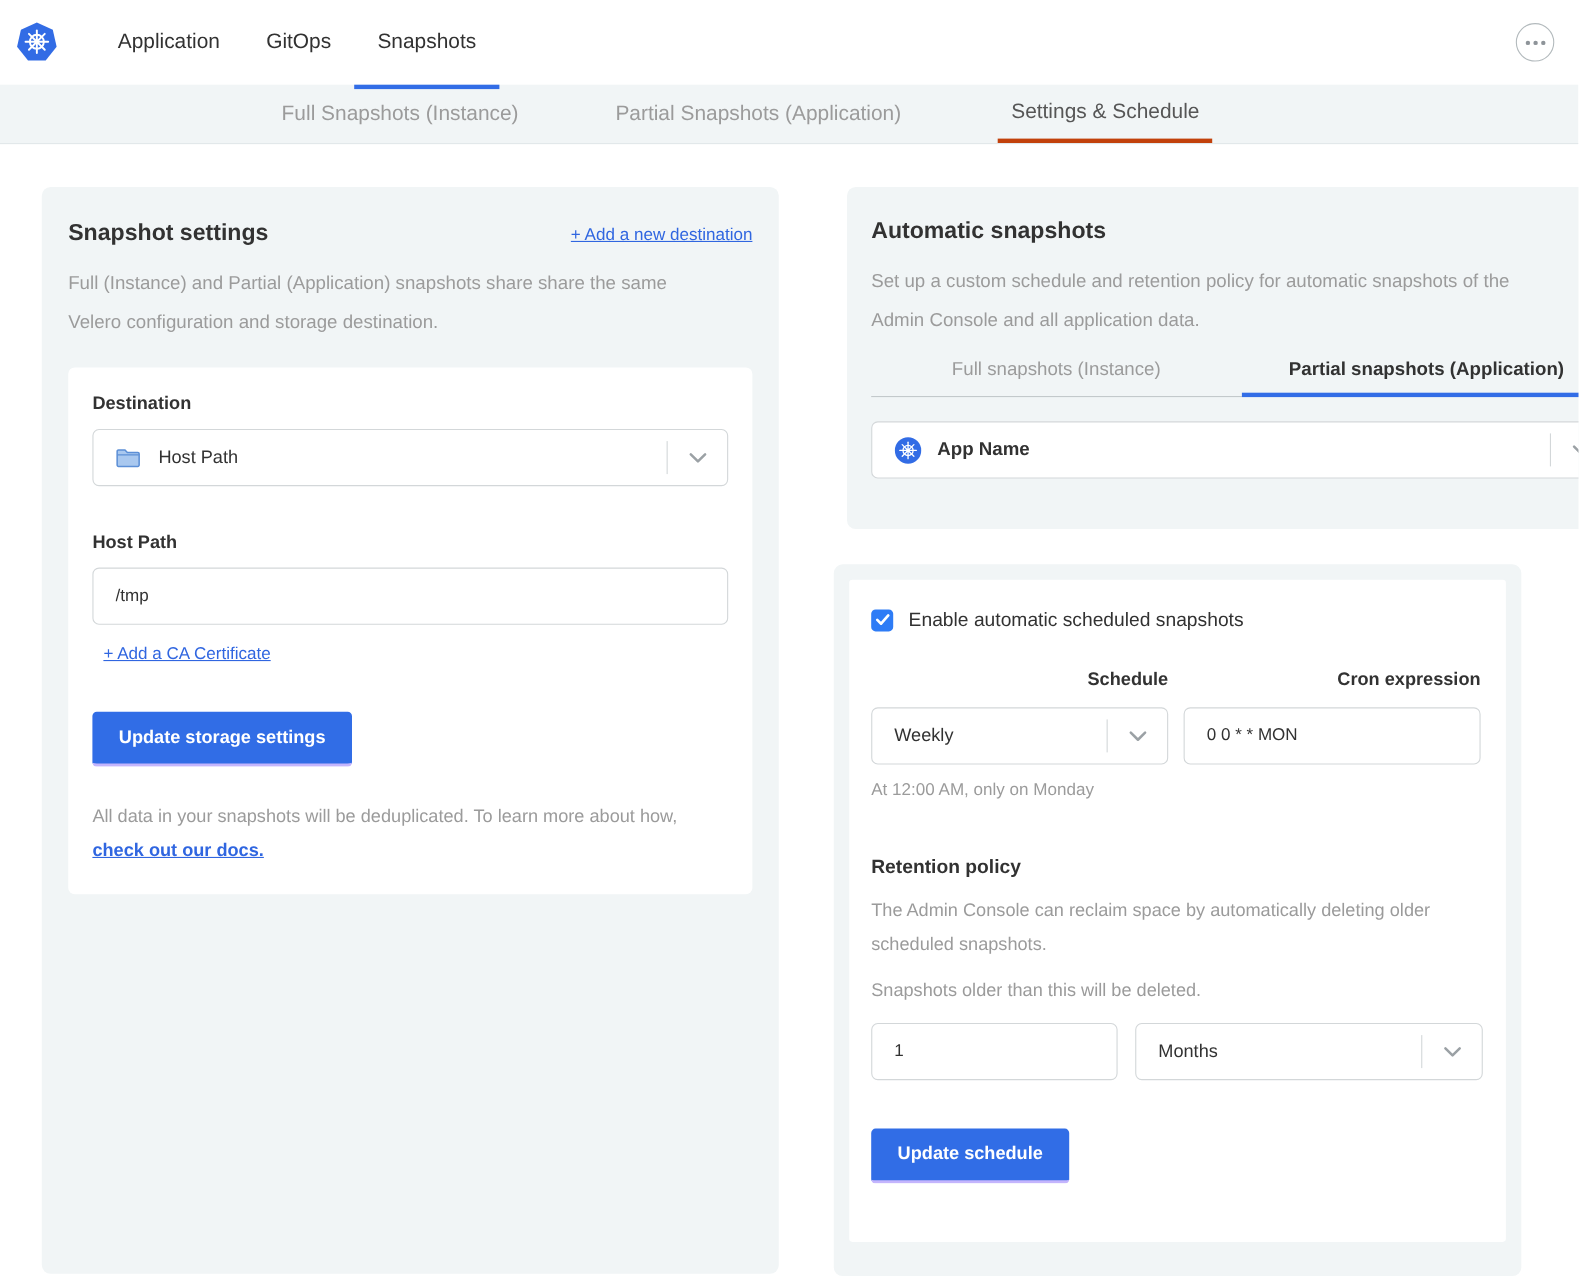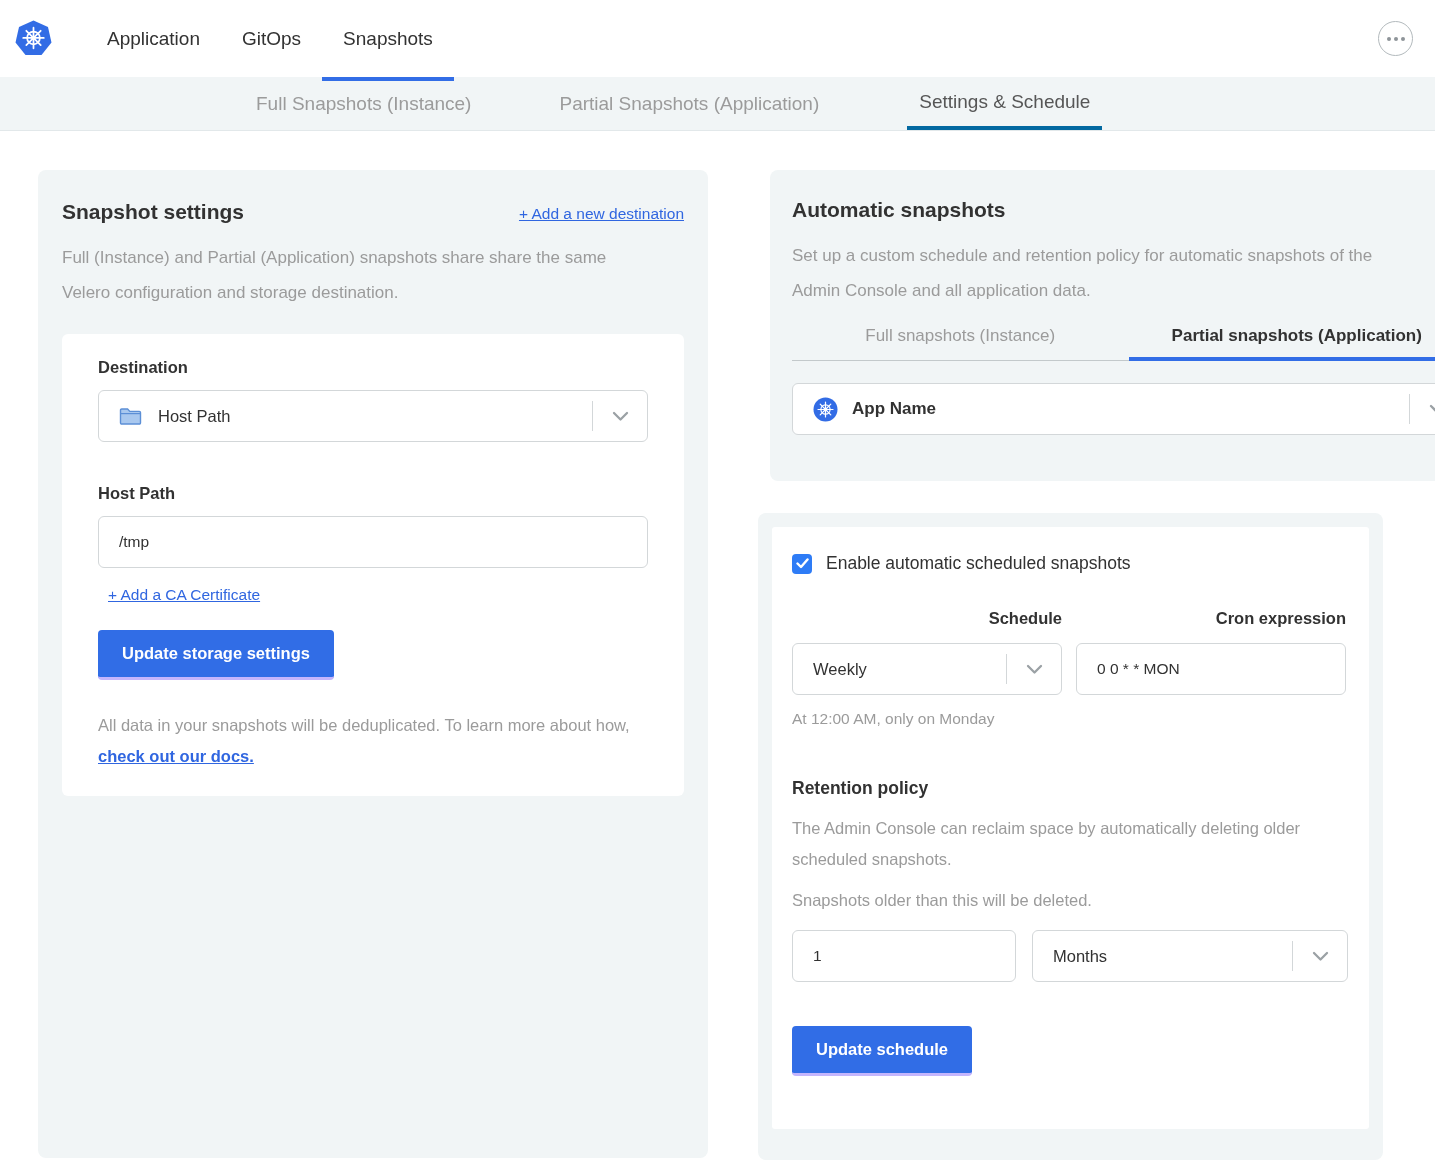--- a/index.html
+++ b/index.html
@@ -16,48 +16,48 @@
   .nav-spacer { flex:1; }
   .menu-btn { width:35px; height:35px; border-radius:50%; border:1px solid #b3babd;
     display:flex; align-items:center; justify-content:center; gap:3px; cursor:pointer; background:#fff; }
   .menu-btn .dot { width:4px; height:4px; border-radius:50%; background:#8e9499; }
 
   
   .subnav { height:54px; background:#f1f5f6; border-bottom:1px solid #e2e8ea;
     display:flex; align-items:stretch; padding-left:256px; }
   .subnav-tab { font-size:19px; color:#9b9b9b; display:flex; align-items:center;
     margin-right:88px; cursor:pointer; }
-  .subnav-tab.active { color:#565656; border-bottom:4px solid #0369a1; padding:0 12px; margin-right:0; }
+  .subnav-tab.active { color:#565656; border-bottom:4px solid #c2410c; padding:0 12px; margin-right:0; }
 
   
   .main { display:flex; align-items:flex-start; gap:44px; padding:39px 38px 0 38px; }
   .card { background:#f1f5f6; border-radius:8px; }
   .card-title { font-size:21px; font-weight:bold; color:#323232; }
   .card-desc { font-size:17px; color:#9b9b9b; line-height:35px; margin-top:16px; }
   .link { color:#3066e0; text-decoration:underline; font-size:15.5px; cursor:pointer; }
   .bold { font-weight:bold; }
 
   .left-card { width:742px; height:988px; padding:30px 24px; }
   .left-card .head-row { display:flex; justify-content:space-between; align-items:baseline; }
   .left-card .card-desc { max-width:578px; }
 
-  .white-card { background:#fff; border-radius:6px; margin-top:24px; padding:24px 36px; }
+  .white-card { background:#fff; border-radius:6px; margin-top:24px; padding:24px 22px; }
   .field-label { font-size:16.5px; font-weight:bold; color:#323232; display:block; }
 
   .select-box { height:52px; border:1px solid #d3d7d9; border-radius:6px; background:#fff;
     display:flex; align-items:center; padding-left:20px; cursor:pointer; }
   .select-box .sel-label { font-size:16.5px; color:#323232; }
   .select-box .divider { width:1px; height:30px; background:#d3d7d9; margin-left:auto; }
   .select-box .chev { width:54px; display:flex; justify-content:center; align-items:center; }
   .mt13 { margin-top:13px; }
 
   .text-input { height:52px; width:100%; border:1px solid #d3d7d9; border-radius:6px;
     font-size:15.5px; color:#323232; padding:0 20px; font-family:inherit; background:#fff; outline:none; }
   .hp-block { margin-top:42px; }
-  .ca-link { display:inline-block; margin:18px 0 0 10px; }
+  .ca-link { display:inline-block; margin:18px 0 17px 10px; }
 
   .btn { background:#316de6; color:#fff; font-weight:bold; font-size:16.5px; border:none;
     border-bottom:3px solid #c4b5fd; border-radius:4px; padding:14px 24px; cursor:pointer;
     font-family:inherit; }
   .mt26 { margin-top:26px; }
   .docs-text { font-size:16.5px; color:#9b9b9b; line-height:31px; margin-top:30px; max-width:556px; }
 
   
   .right-col { width:645px; display:flex; flex-direction:column; gap:32px; }
   .auto-card { width:717px; height:311px; padding:28px 22px;margin-left:18px; }

